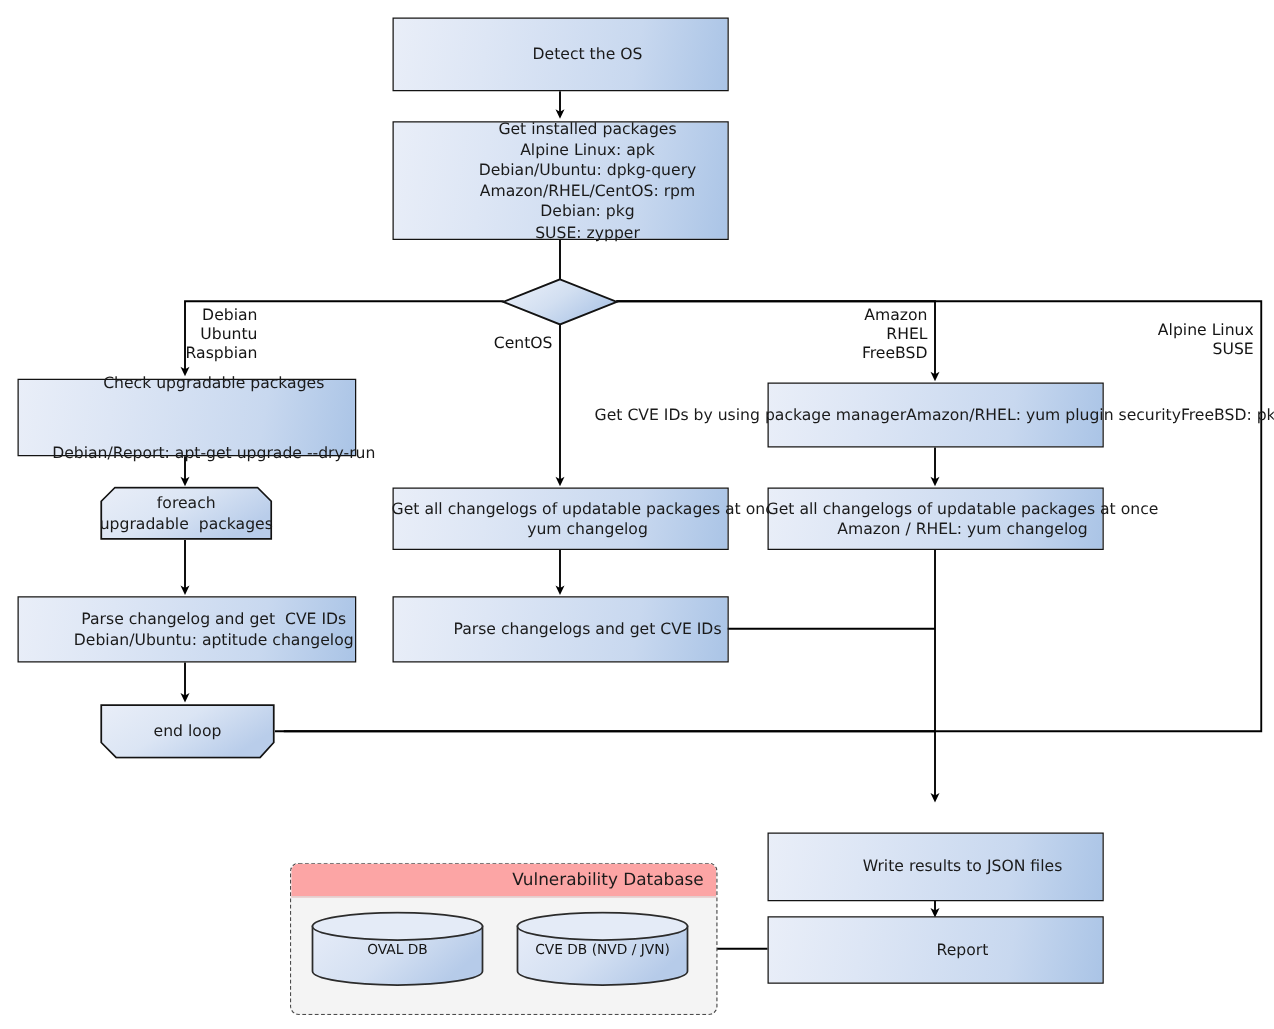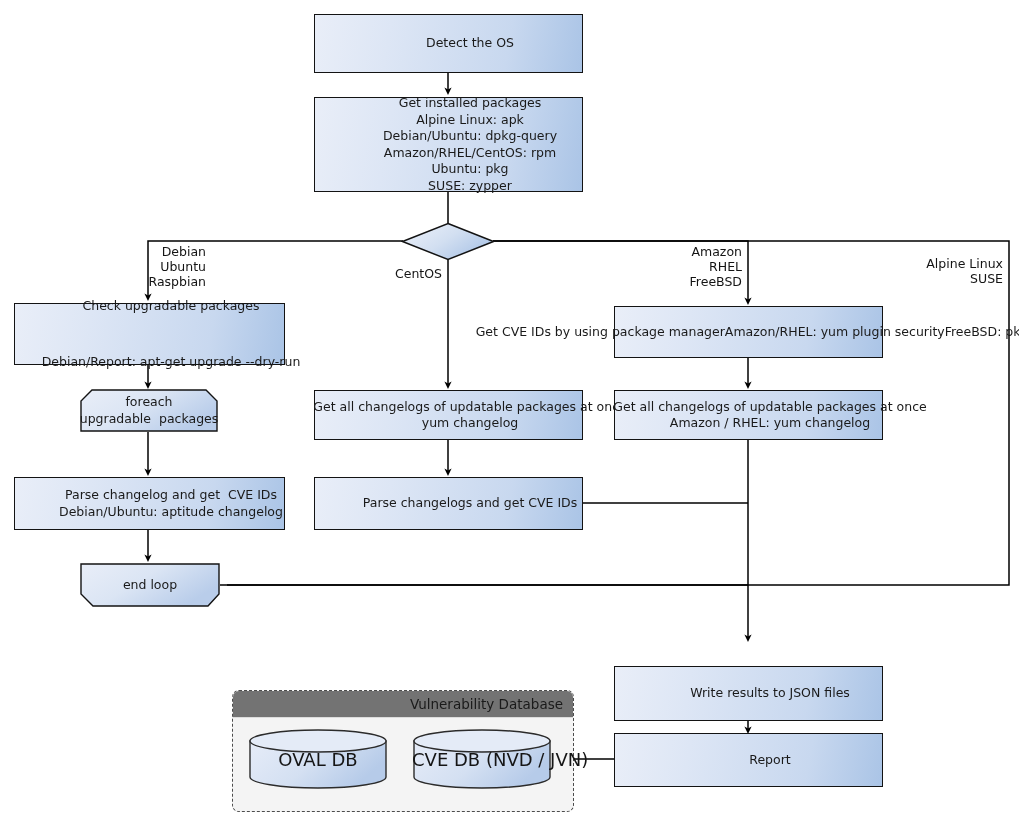--- a/index.html
+++ b/index.html
@@ -48,31 +48,31 @@
   #vdb{
     position:absolute;
     border:1.6px dashed #4c4c4c;
     border-radius:7px;
     background:#f4f4f4;
     z-index:2;
     overflow:hidden;
   }
   #vdb .vdb-head{
     height:26px;
-    background:#737373;
+    background:#fca5a5;
     border-bottom:1px solid #dcdcdc;
     display:flex;align-items:center;justify-content:flex-end;
     padding-right:10px;
     font-size:13.5px;
     color:#1a1a1a;
   }
   .cyl{position:absolute;z-index:3;}
   .cyl .cyl-lbl{
     position:absolute;left:0;right:0;top:50%;transform:translateY(-46%);
-    text-align:center;font-size:18px;white-space:pre;color:#151515;
+    text-align:center;font-size:11px;white-space:pre;color:#151515;
   }
 </style>
 </head>
 <body>
 
 <div id="canvas">
 
   <svg class="lines" viewBox="0 0 1019 823">
     <defs>
       <marker id="arrow" markerWidth="9" markerHeight="9" refX="5.2" refY="4.2" orient="auto" markerUnits="userSpaceOnUse">
@@ -115,21 +115,21 @@
   <div class="node rect" style="left:314px;top:14px;width:269px;height:59px;">
     <span>Detect the OS</span>
   </div>
 
   <div class="node rect" style="left:314px;top:97px;width:269px;height:95px;">
     <div style="display:flex;flex-direction:column;align-items:center;">
       <span>Get installed packages</span>
       <span>Alpine Linux: apk</span>
       <span>Debian/Ubuntu: dpkg-query</span>
       <span>Amazon/RHEL/CentOS: rpm</span>
-      <span>Ubuntu: pkg</span>
+      <span>Debian: pkg</span>
       <span>SUSE: zypper</span>
     </div>
   </div>
 
   <div class="shapebox" style="left:401px;top:222px;width:94px;height:39px;">
     <svg width="94" height="39" viewBox="0 0 94 39">
       <defs>
         <linearGradient id="gd" x1="0" y1="0" x2="1" y2="0.6">
           <stop offset="0%" stop-color="#eef2fa"></stop>
           <stop offset="55%" stop-color="#d2dff1"></stop>

